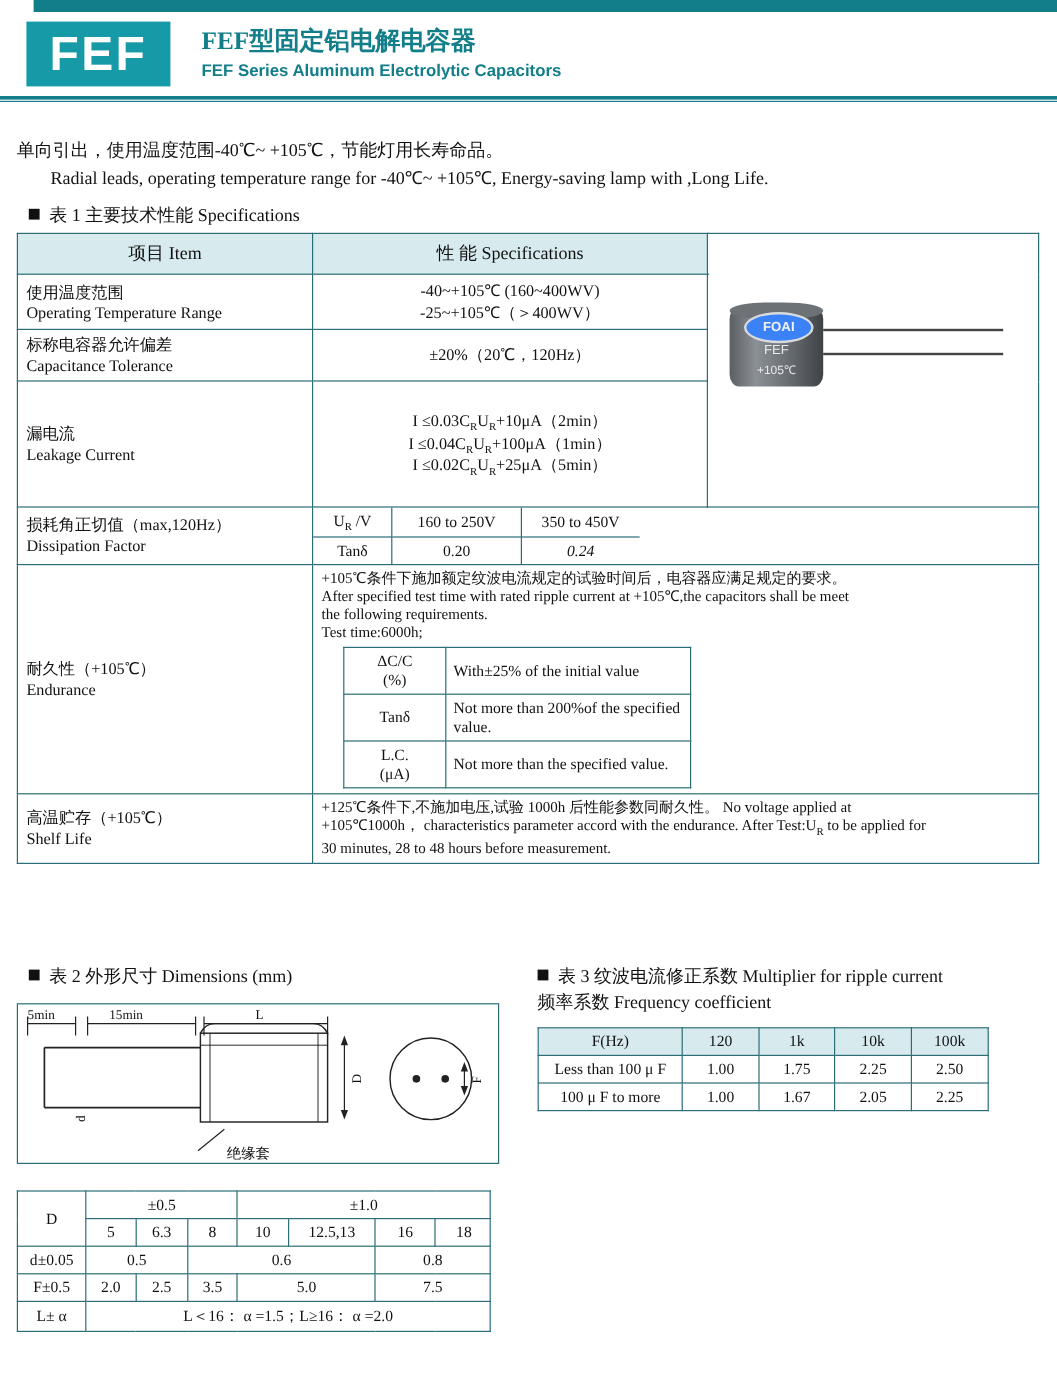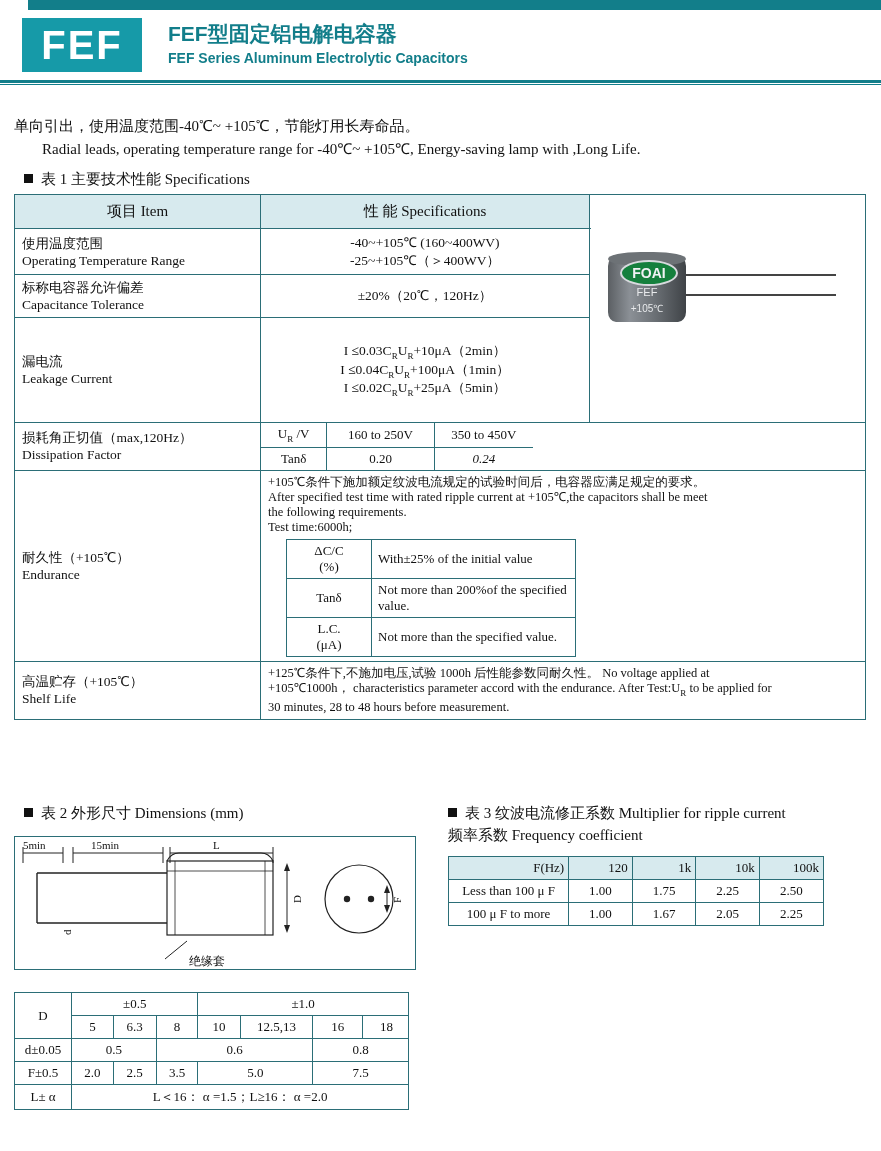--- a/index.html
+++ b/index.html
@@ -26,21 +26,21 @@
     position:absolute;left:22px;top:8px;width:120px;height:54px;
     background:#169aa8;
     display:flex;align-items:center;justify-content:center;
   }
   .logo-text{
     color:#ffffff;font-family:"Liberation Sans",sans-serif;
     font-weight:bold;font-size:40px;letter-spacing:2px;
   }
   .title-cn{
     position:absolute;left:168px;top:10px;
-    font-family:Liberation Sans, sans-serif;
+    font-family:Liberation Serif, serif;
     font-weight:bold;font-size:21px;color:#127e8a;
   }
   .title-en{
     position:absolute;left:168px;top:40px;
     font-family:"Liberation Sans",sans-serif;
     font-weight:bold;font-size:14px;color:#127e8a;
   }
   .header-line{
     position:absolute;left:0;top:80px;width:881px;height:3px;background:#127e8a;
   }
@@ -92,22 +92,22 @@
     position:absolute;left:18px;top:22px;width:78px;height:66px;
     background:linear-gradient(90deg,#5b5f63 0%,#8b9096 28%,#6b7075 60%,#3f4347 100%);
     border-radius:8px/10px;
   }
   .cap-top{
     position:absolute;left:18px;top:18px;width:78px;height:14px;
     background:#6d7276;border-radius:50%/60%;
   }
   .cap-label{
     position:absolute;left:30px;top:26px;width:54px;height:22px;
-    border-radius:50%;background:#15803d;border:2px solid #d8dade;
-    color:#f0f2f4;font-size:14px;font-family:"Liberation Sans",sans-serif;
+    border-radius:50%;background:#3b82f6;border:2px solid #d8dade;
+    color:#f0f2f4;font-size:11px;font-family:"Liberation Sans",sans-serif;
     display:flex;align-items:center;justify-content:center;font-weight:bold;
   }
   .cap-t1{
     position:absolute;left:18px;top:52px;width:78px;text-align:center;
     color:#e8eaec;font-size:11px;font-family:"Liberation Sans",sans-serif;
   }
   .cap-t2{
     position:absolute;left:18px;top:67px;width:78px;text-align:center;
     color:#e8eaec;font-size:10px;font-family:"Liberation Sans",sans-serif;
   }
@@ -141,21 +141,21 @@
     position:absolute;left:14px;top:992px;width:395px;
     border-collapse:collapse;font-size:13px;
   }
   .t2 td{border:1px solid #2b6e77;padding:3px 4px;text-align:center;}
 
   .t3{
     position:absolute;left:448px;top:856px;width:376px;
     border-collapse:collapse;font-size:13px;
   }
   .t3 td{border:1px solid #2b6e77;padding:3px 4px;text-align:center;}
-  .t3 .hdr{background:#d7eaee;text-align:right;}
+  .t3 .hdr{background:#d7eaee;}
 
   sub{font-size:9px;}
 </style>
 </head>
 <body>
 
 <div class="top-rule">
     <div class="left"></div>
   </div>
 <div class="header">

